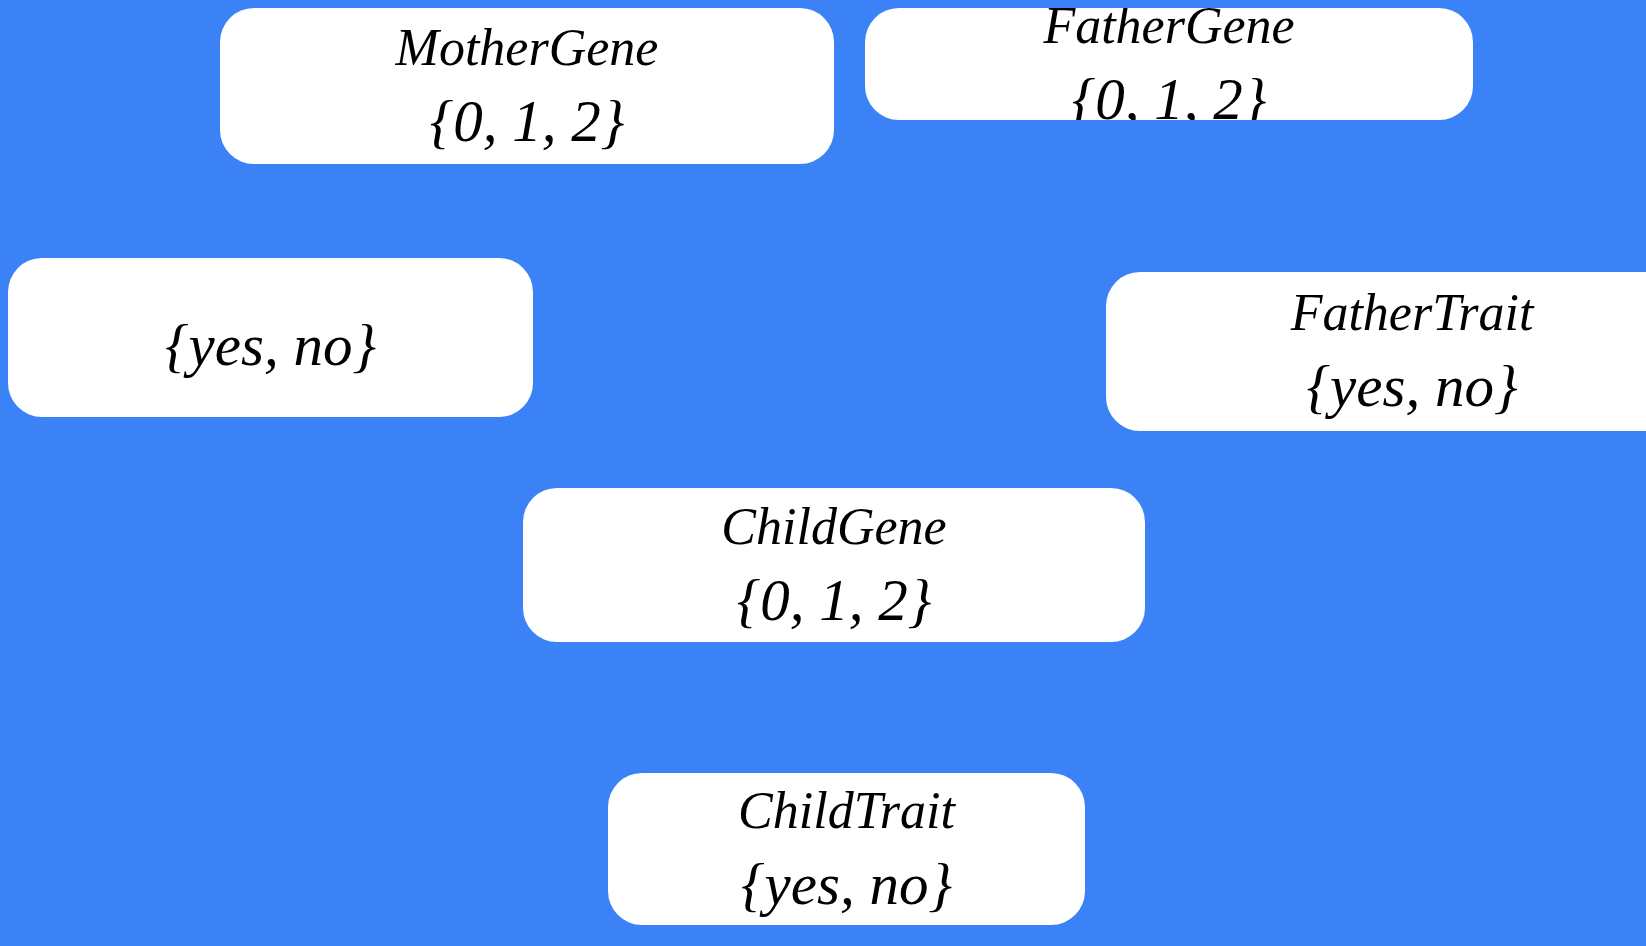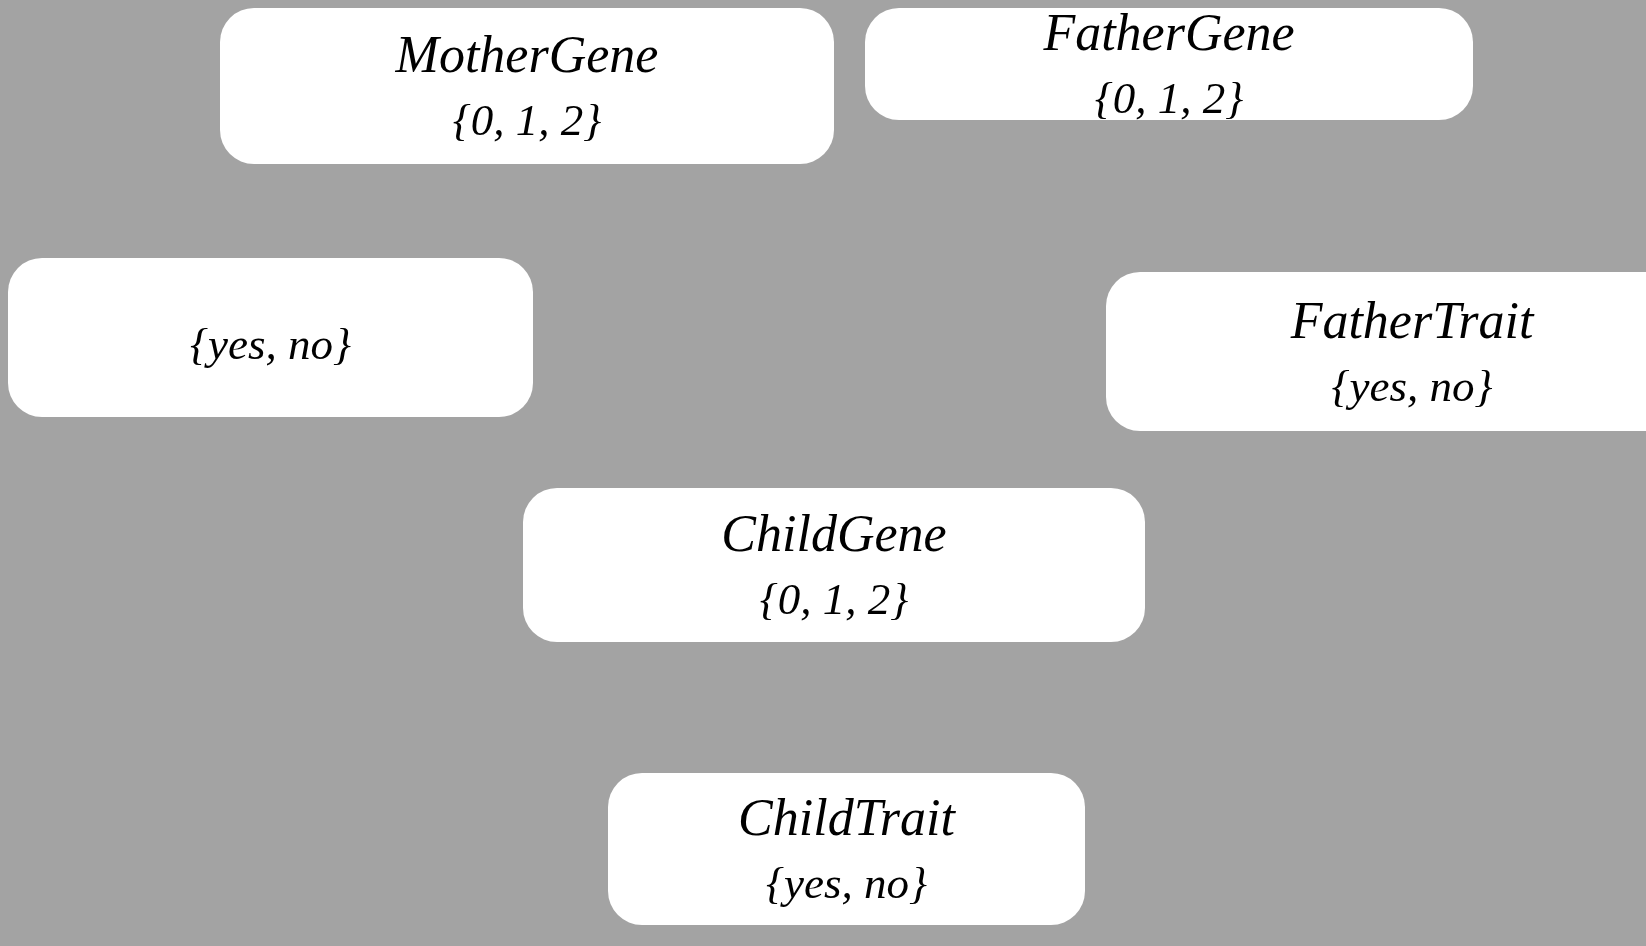--- a/index.html
+++ b/index.html
@@ -5,21 +5,21 @@
 <style>
   html, body {
     margin: 0;
     padding: 0;
     background: #000000;
   }
   #canvas {
     position: relative;
     width: 1646px;
     height: 946px;
-    background: #a3a3a3;
+    background: #3b82f6;
     overflow: hidden;
     font-family: "Liberation Serif", "DejaVu Serif", serif;
   }
   .node {
     position: absolute;
     box-sizing: border-box;
     background: #ffffff;
     border-radius: 34px;
     display: flex;
     flex-direction: column;
@@ -34,21 +34,21 @@
   }
   .node .node-title {
     display: block;
     font-size: 52px;
     font-style: italic;
     letter-spacing: 0px;
     white-space: nowrap;
   }
   .node .node-domain {
     display: block;
-    font-size: 45px;
+    font-size: 59px;
     font-style: italic;
     white-space: nowrap;
     margin-top: 15px;
   }
 
   
   #node-mother-gene  { left: 220px; top: 8px;   width: 614px; height: 156px; }
   #node-father-gene  { left: 865px; top: 8px;   width: 608px; height: 112px; }
   #node-mother-trait { left: 8px;   top: 258px; width: 525px; height: 159px; }
   #node-father-trait { left: 1106px;top: 272px; width: 612px; height: 159px; }

